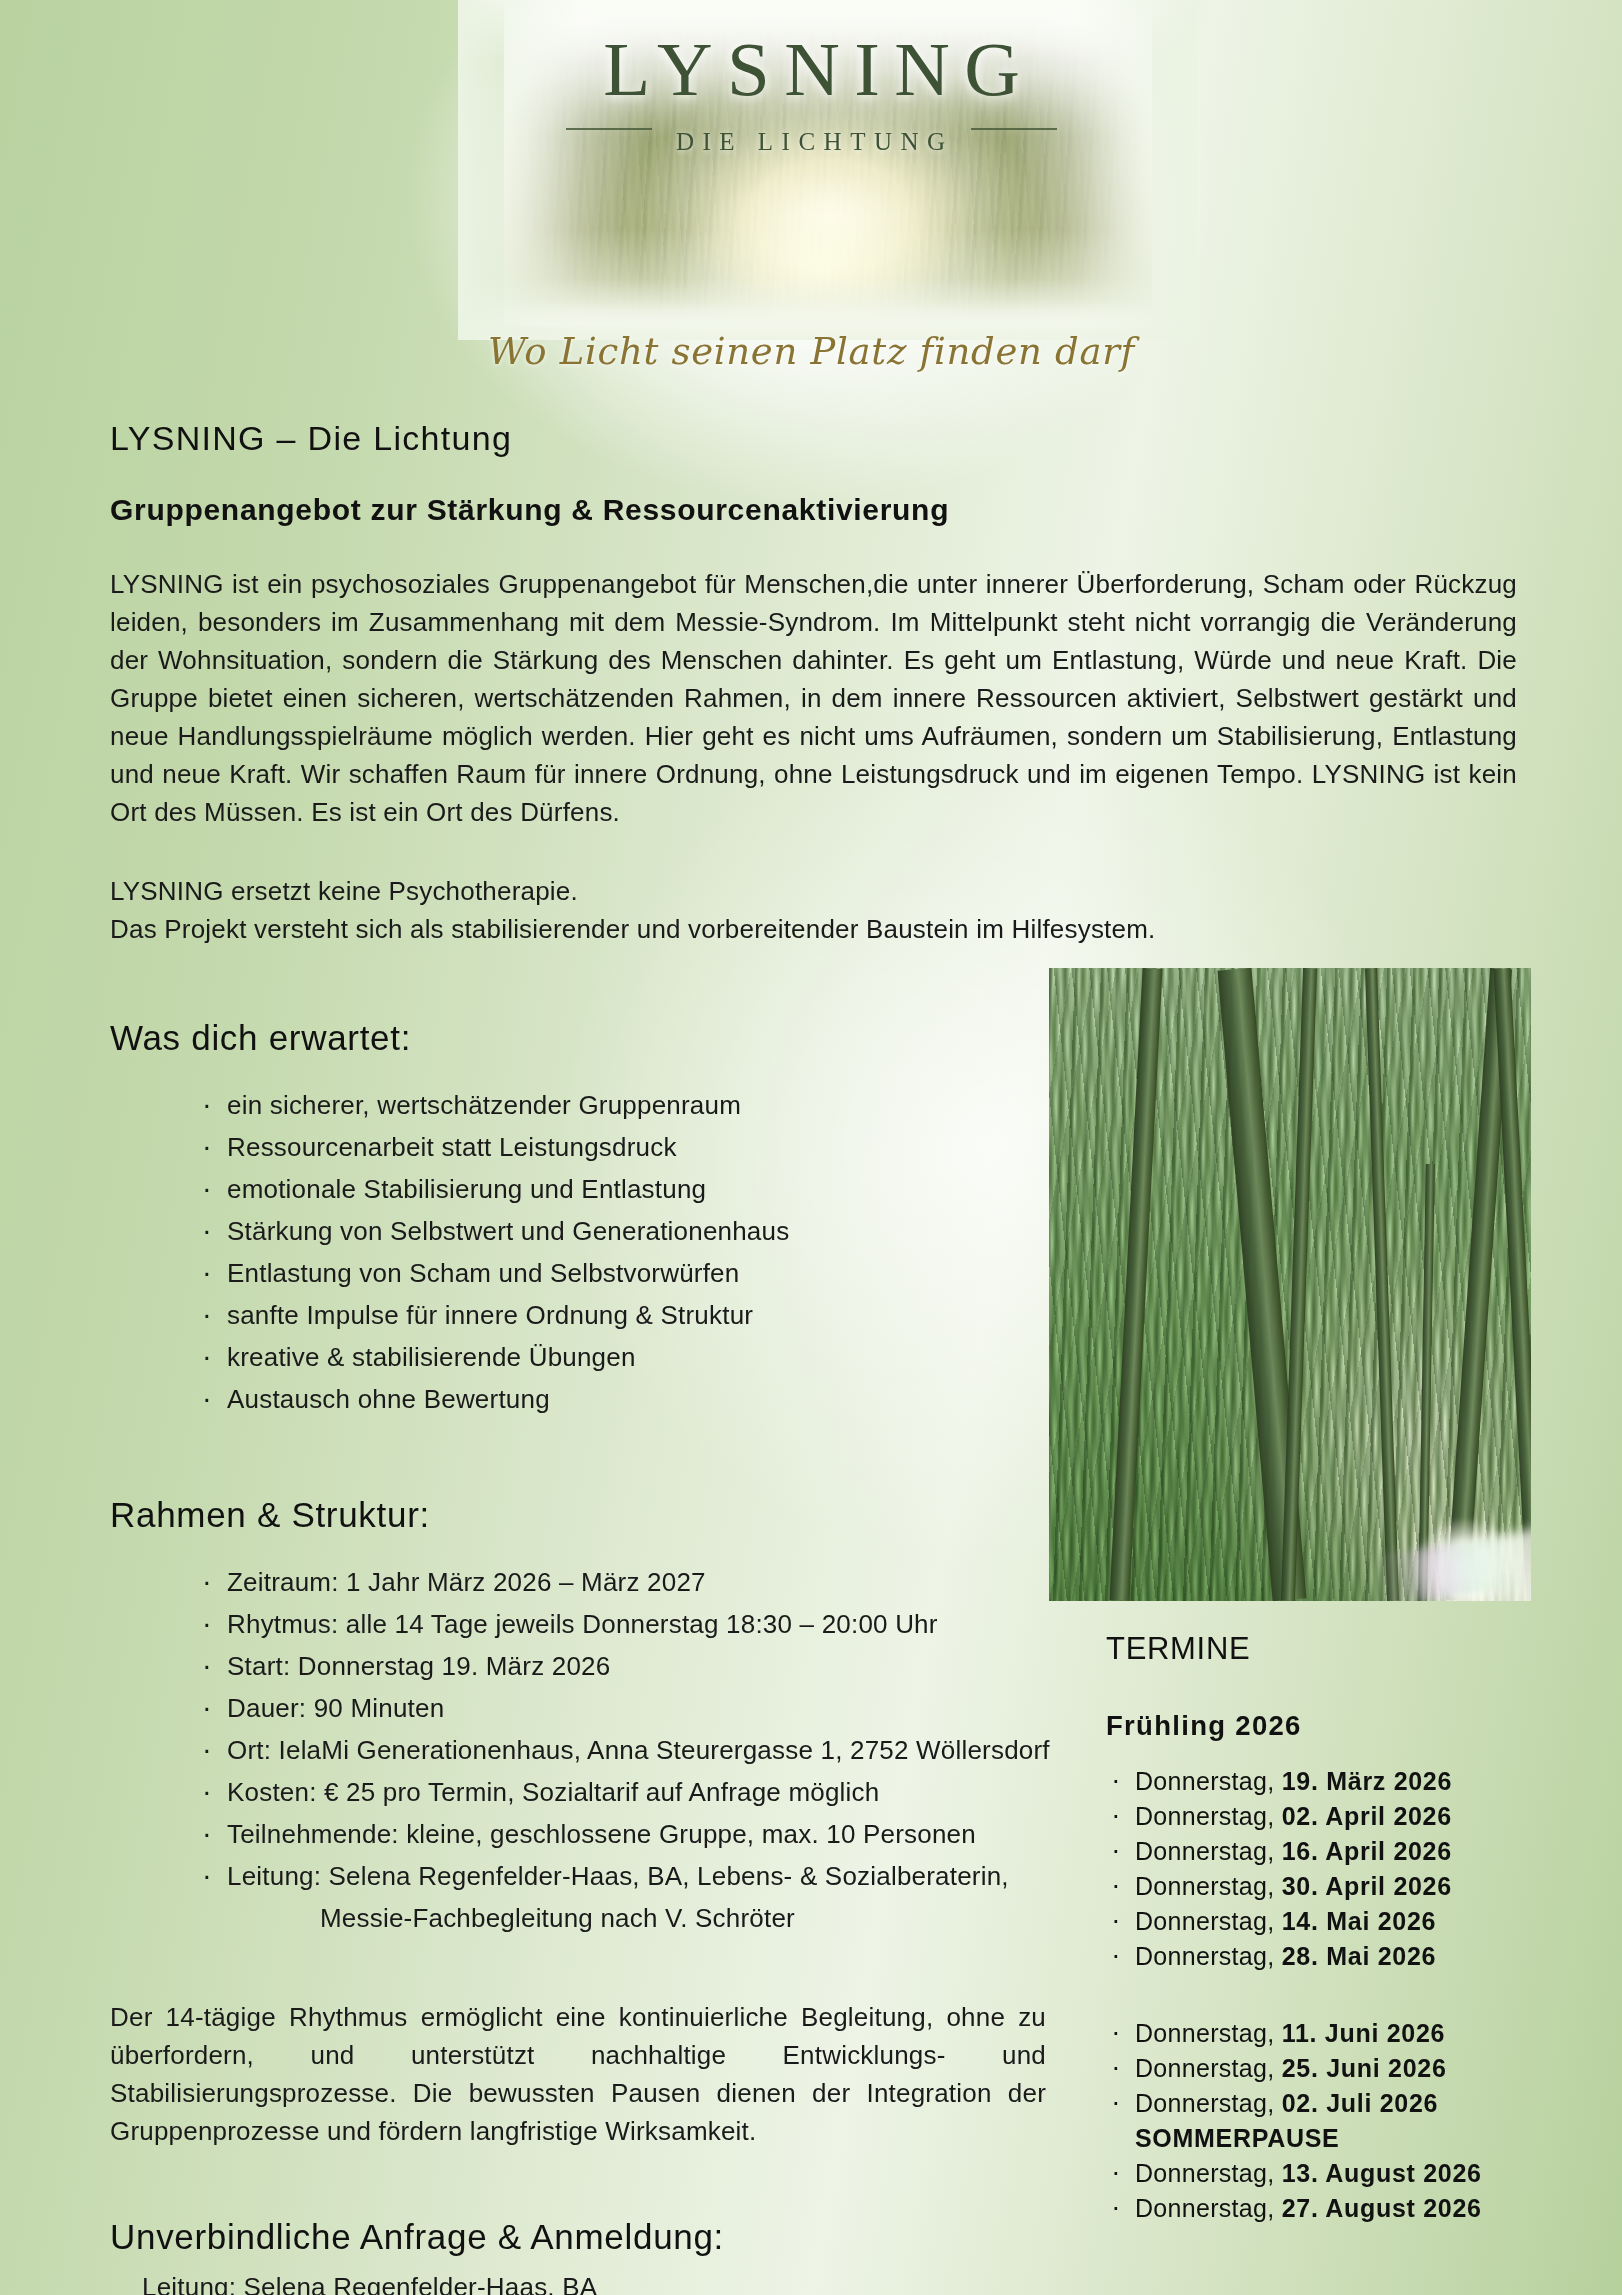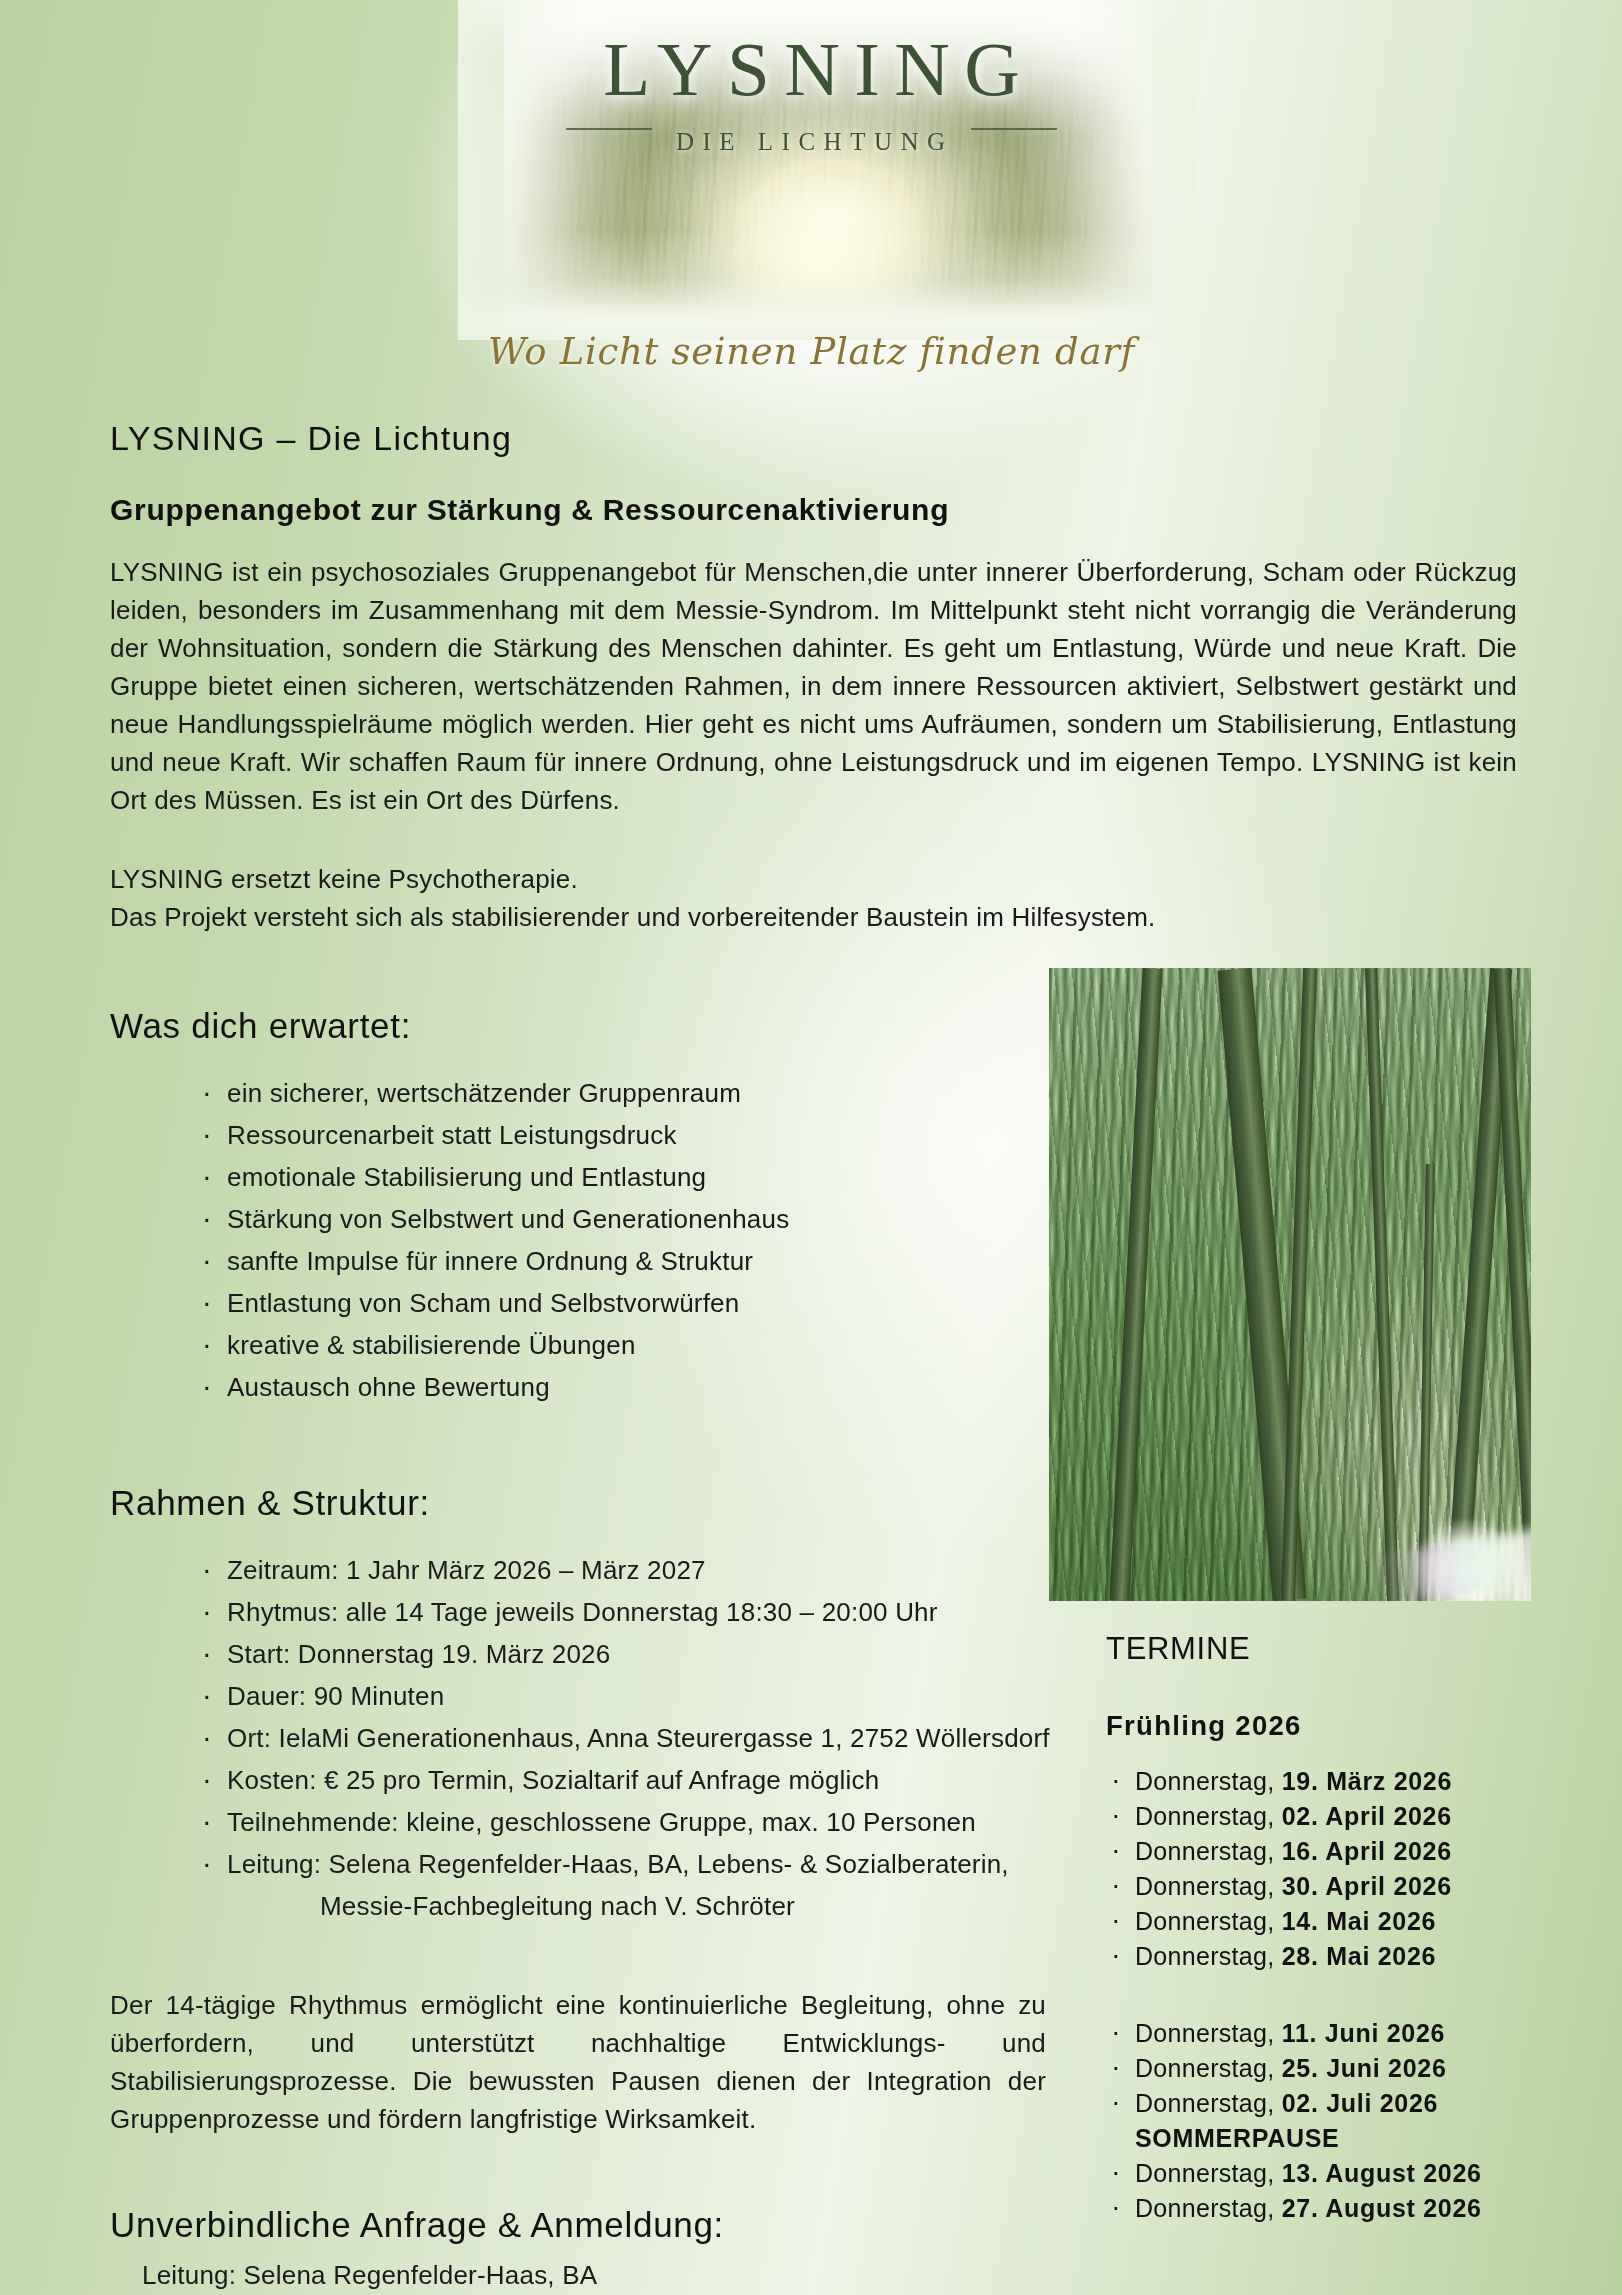--- a/index.html
+++ b/index.html
@@ -72,21 +72,21 @@
     letter-spacing:0.7px;
     text-shadow:0 0.7px 5.2px rgba(255,255,255,0.75);
   }
 
   
   .col-left{position:absolute;left:110px;top:419px;width:1407px;}
 
   .h1{font-family:"Liberation Sans Narrow","Liberation Sans",sans-serif;
       font-size:34px;color:#111;letter-spacing:1.3px;margin:0 0 35px 0;font-weight:400;}
   .h2{font-family:"Liberation Sans Narrow","Liberation Sans",sans-serif;
-      font-size:30px;color:#111;font-weight:bold;letter-spacing:0.7px;margin:0 0 26px 0;}
+      font-size:30px;color:#111;font-weight:bold;letter-spacing:0.7px;margin:0 0 38px 0;}
   .para{font-family:"Liberation Sans Narrow","Liberation Sans",sans-serif;
       font-size:26px;line-height:38px;color:#1a1a1a;margin:0;
       text-align:justify;letter-spacing:0.2px;}
   .gap-m{height:41px;}
 
   .h3{font-family:"Liberation Sans Narrow","Liberation Sans",sans-serif;
       font-size:35px;color:#111;font-weight:normal;letter-spacing:0.7px;margin:16px 0 26px 0;}
   ul.blist{list-style:none;margin:12px;padding:0 12px 0 80px;}
   ul.blist li{
     font-family:"Liberation Sans Narrow","Liberation Sans",sans-serif;
@@ -205,22 +205,22 @@
     <p class="para">Das Projekt versteht sich als stabilisierender und vorbereitender Baustein im Hilfesystem.</p>
 
     <div style="height:54px;"></div>
 
     <div class="h3">Was dich erwartet:</div>
     <ul class="blist">
       <li>ein sicherer, wertschätzender Gruppenraum</li>
       <li>Ressourcenarbeit statt Leistungsdruck</li>
       <li>emotionale Stabilisierung und Entlastung</li>
       <li>Stärkung von Selbstwert und Generationenhaus</li>
+      <li>Entlastung von Scham und Selbstvorwürfen</li>
       <li>sanfte Impulse für innere Ordnung &amp; Struktur</li>
-      <li>Entlastung von Scham und Selbstvorwürfen</li>
       <li>kreative &amp; stabilisierende Übungen</li>
       <li>Austausch ohne Bewertung</li>
     </ul>
 
     <div style="height:47px;"></div>
 
     <div class="h3">Rahmen &amp; Struktur:</div>
     <ul class="blist">
       <li>Zeitraum: 1 Jahr März 2026 – März 2027</li>
       <li>Rhytmus: alle 14 Tage jeweils Donnerstag 18:30 – 20:00 Uhr</li>

